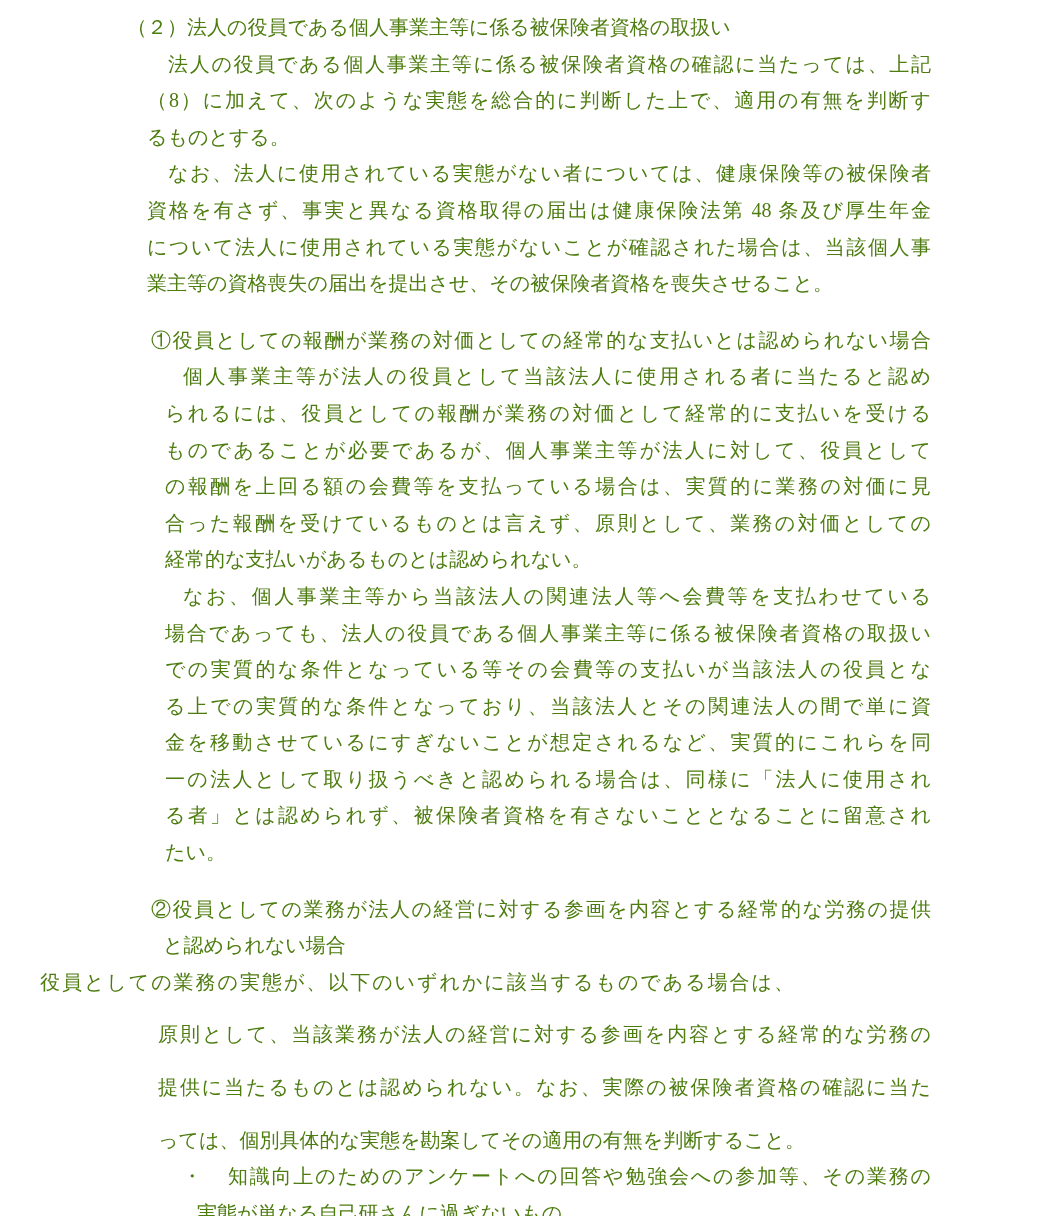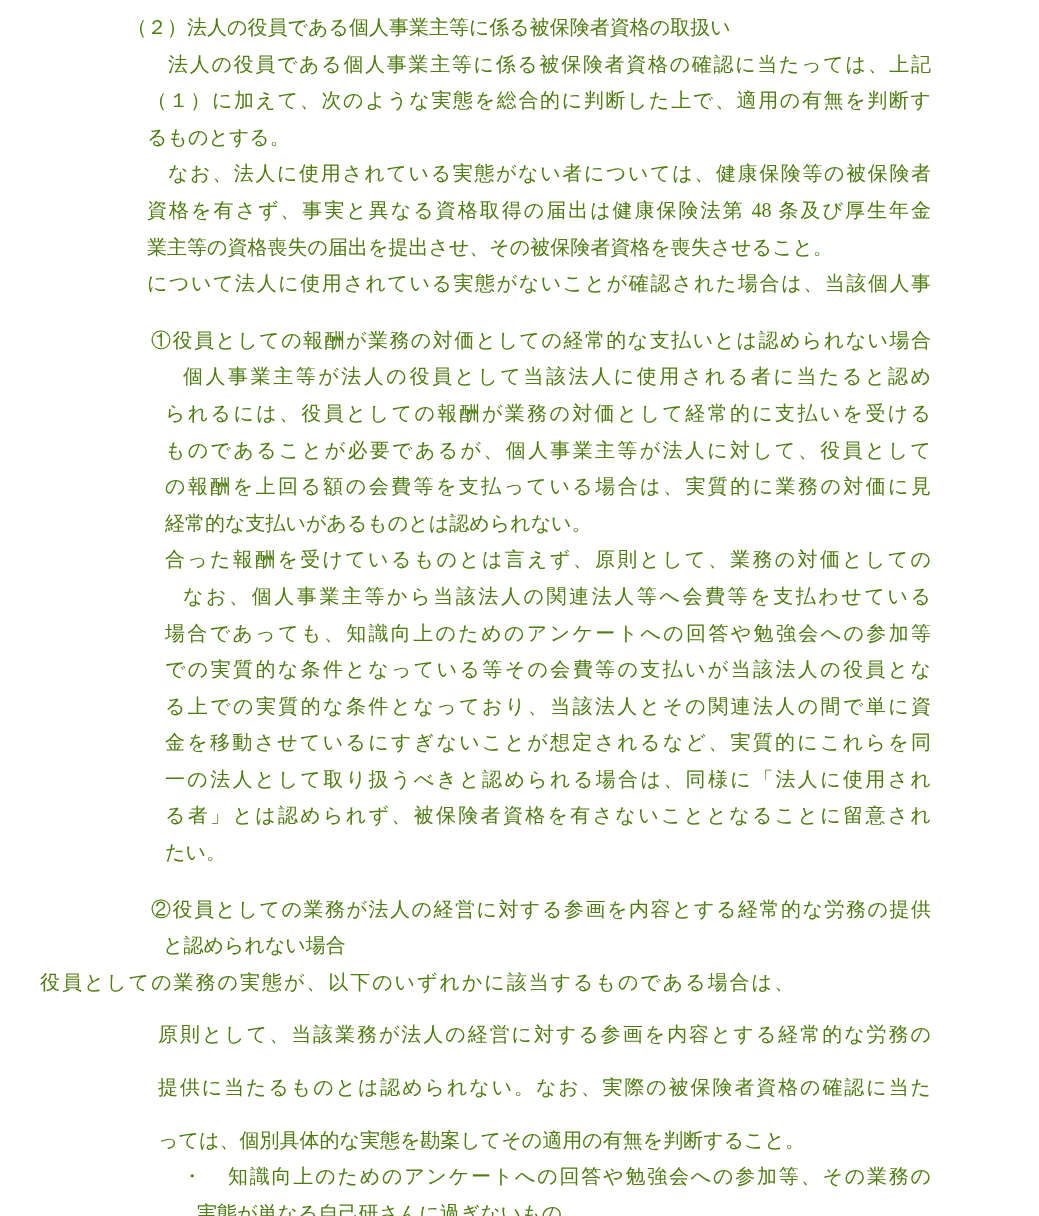--- a/index.html
+++ b/index.html
@@ -80,35 +80,35 @@
     white-space: normal;
   }
 </style>
 </head>
 <body>
 
 <div class="page">
   <div class="doc-body" id="doc-lines">
       <div class="line heading">（２）法人の役員である個人事業主等に係る被保険者資格の取扱い</div>
       <div class="line sec-first fill">法人の役員である個人事業主等に係る被保険者資格の確認に当たっては、上記</div>
-      <div class="line sec-body fill">（１）に加えて、次のような実態を総合的に判断した上で、適用の有無を判断す</div>
+      <div class="line sec-body fill">（8）に加えて、次のような実態を総合的に判断した上で、適用の有無を判断す</div>
       <div class="line sec-body">るものとする。</div>
       <div class="line sec-first fill">なお、法人に使用されている実態がない者については、健康保険等の被保険者</div>
       <div class="line sec-body fill">資格を有さず、事実と異なる資格取得の届出は健康保険法第 48 条及び厚生年金</div>
+      <div class="line sec-body fill">について法人に使用されている実態がないことが確認された場合は、当該個人事</div>
       <div class="line sec-body">業主等の資格喪失の届出を提出させ、その被保険者資格を喪失させること。</div>
-      <div class="line sec-body fill">について法人に使用されている実態がないことが確認された場合は、当該個人事</div>
       <div class="line item fill gap">①役員としての報酬が業務の対価としての経常的な支払いとは認められない場合</div>
       <div class="line item-first fill">個人事業主等が法人の役員として当該法人に使用される者に当たると認め</div>
       <div class="line item-body fill">られるには、役員としての報酬が業務の対価として経常的に支払いを受ける</div>
       <div class="line item-body fill">ものであることが必要であるが、個人事業主等が法人に対して、役員として</div>
       <div class="line item-body fill">の報酬を上回る額の会費等を支払っている場合は、実質的に業務の対価に見</div>
+      <div class="line item-body fill">合った報酬を受けているものとは言えず、原則として、業務の対価としての</div>
       <div class="line item-body">経常的な支払いがあるものとは認められない。</div>
-      <div class="line item-body fill">合った報酬を受けているものとは言えず、原則として、業務の対価としての</div>
       <div class="line item-first fill">なお、個人事業主等から当該法人の関連法人等へ会費等を支払わせている</div>
-      <div class="line item-body fill">場合であっても、知識向上のためのアンケートへの回答や勉強会への参加等</div>
+      <div class="line item-body fill">場合であっても、法人の役員である個人事業主等に係る被保険者資格の取扱い</div>
       <div class="line item-body fill">での実質的な条件となっている等その会費等の支払いが当該法人の役員とな</div>
       <div class="line item-body fill">る上での実質的な条件となっており、当該法人とその関連法人の間で単に資</div>
       <div class="line item-body fill">金を移動させているにすぎないことが想定されるなど、実質的にこれらを同</div>
       <div class="line item-body fill">一の法人として取り扱うべきと認められる場合は、同様に「法人に使用され</div>
       <div class="line item-body fill">る者」とは認められず、被保険者資格を有さないこととなることに留意され</div>
       <div class="line item-body">たい。</div>
       <div class="line item fill gap">②役員としての業務が法人の経営に対する参画を内容とする経常的な労務の提供</div>
       <div class="line item-label2">と認められない場合</div>
       <div class="line p2-first fill">役員としての業務の実態が、以下のいずれかに該当するものである場合は、</div>
       <div class="line p2-body fill">原則として、当該業務が法人の経営に対する参画を内容とする経常的な労務の</div>

